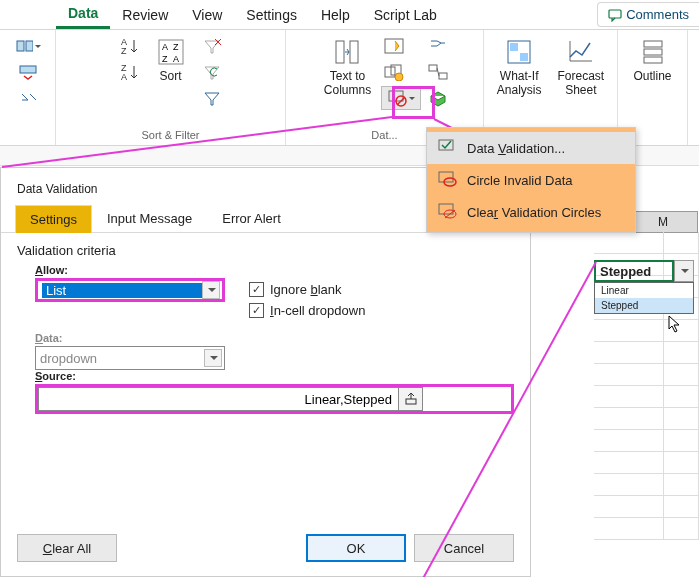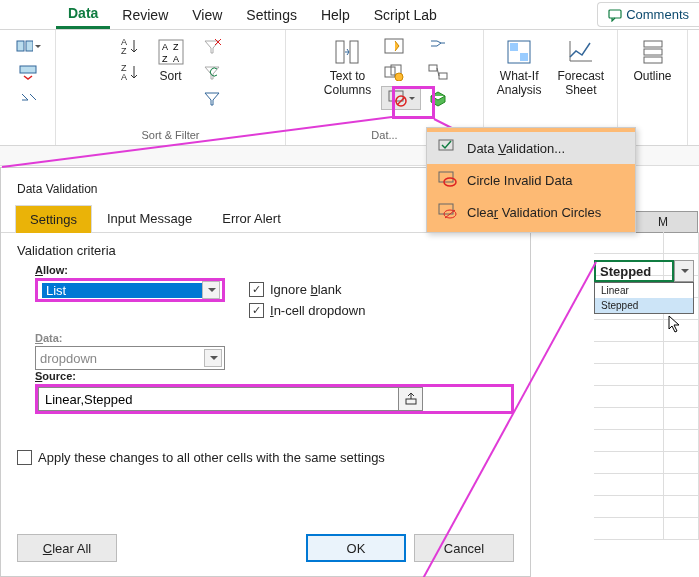--- a/index.html
+++ b/index.html
@@ -47,21 +47,21 @@
   .label { font-size: 11px; margin-bottom: 2px; font-weight: bold; }
   .select { width: 190px; height: 24px; border: 1px solid #888; background: #fff; display: flex; align-items: center; justify-content: space-between; padding: 0 2px 0 4px; }
   .select.hl { border: 3px solid #e03bd7; }
   .select .sel-btn { width: 18px; height: 18px; border: 1px solid #bbb; display: flex; align-items: center; justify-content: center; background: #f3f3f3; }
   .select.selected span.val { background: #0078d4; color: #fff; padding: 0 4px; flex: 1; }
   .select.disabled { color: #888; }
   .checkbox { display: flex; align-items: center; gap: 6px; font-size: 13px; margin-bottom: 6px; }
   .checkbox .box { width: 15px; height: 15px; border: 1px solid #555; display: flex; align-items: center; justify-content: center; font-size: 11px; color: #333; }
   .source-wrap { border: 3px solid #e03bd7; padding: 0; margin-left: 18px; }
   .source-input-row { display: flex; width: 385px; height: 24px; border: 1px solid #888; }
-  .source-input-row input { flex: 1; border: none; padding: 0 6px; font-size: 13px; outline: none; }
+  .source-input-row input { flex: 1; border: none; padding: 0 6px; font-size: 13px; outline: none; text-align: right; }
   .range-btn { width: 24px; border-left: 1px solid #888; display: flex; align-items: center; justify-content: center; background: #f3f3f3; }
   .dialog-footer { position: absolute; bottom: 14px; left: 16px; right: 16px; display: flex; gap: 8px; align-items: center; }
   .btn { width: 100px; height: 28px; border: 1px solid #bbb; background: #eaeaea; display: flex; align-items: center; justify-content: center; font-size: 13px; cursor: pointer; }
   .btn.primary { border: 2px solid #0078d4; background: #eaf3fb; }
   .spacer { flex: 1; }
 
   
   .sheet-head { position: absolute; left: 628px; top: 211px; width: 70px; height: 22px; background: #ddd; border: 1px solid #999; text-align: center; font-size: 12px; line-height: 20px; }
   .dropdown-cell { position: absolute; left: 594px; top: 260px; width: 80px; height: 22px; border: 2px solid #107c41; display: flex; align-items: center; padding: 0 4px; font-weight: 600; font-size: 13px; }
   .dd-arrow-btn { position: absolute; left: 674px; top: 260px; width: 20px; height: 22px; border: 1px solid #999; background: #f0f0f0; display: flex; align-items: center; justify-content: center; }
@@ -364,24 +364,20 @@
         <div class="range-btn">
           <svg width="14" height="14">
               <rect x="2" y="7" width="10" height="5" fill="none" stroke="#333"></rect>
               <path d="M7 7 L7 1 M4 4 L7 1 L10 4" stroke="#333" fill="none"></path>
             </svg>
         </div>
       </div>
     </div>
 
     <div style="height:36px"></div>
-    <label class="checkbox">
-      <span class="box"></span>
-        <span>Apply these changes to all other cells with the same settings</span>
-    </label>
   </div>
 
   <div class="dialog-footer">
     <div class="btn"><span class="underline">C</span>lear All</div>
     <div class="spacer"></div>
     <div class="btn primary">OK</div>
     <div class="btn">Cancel</div>
   </div>
 </div>
 

